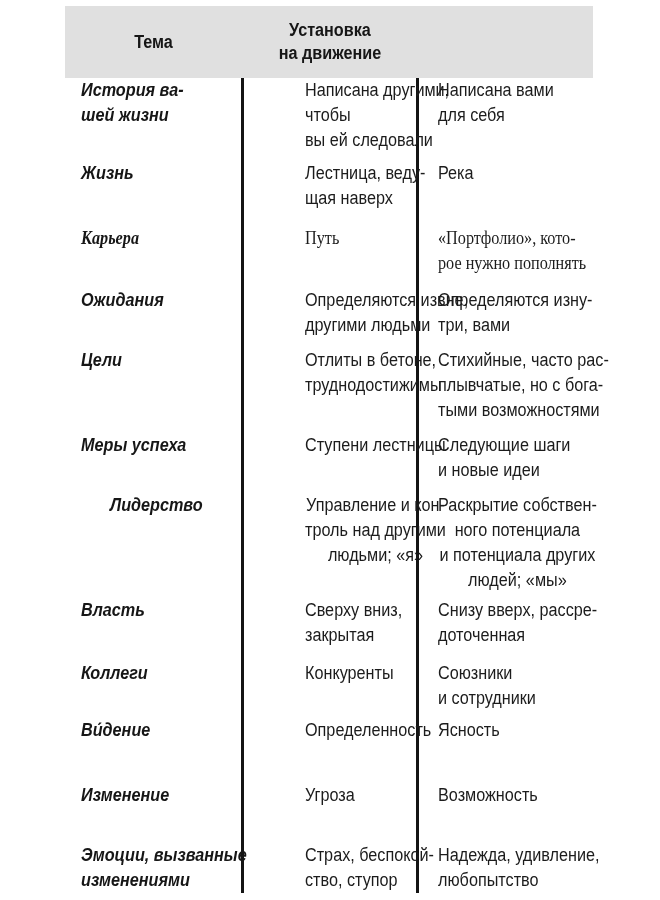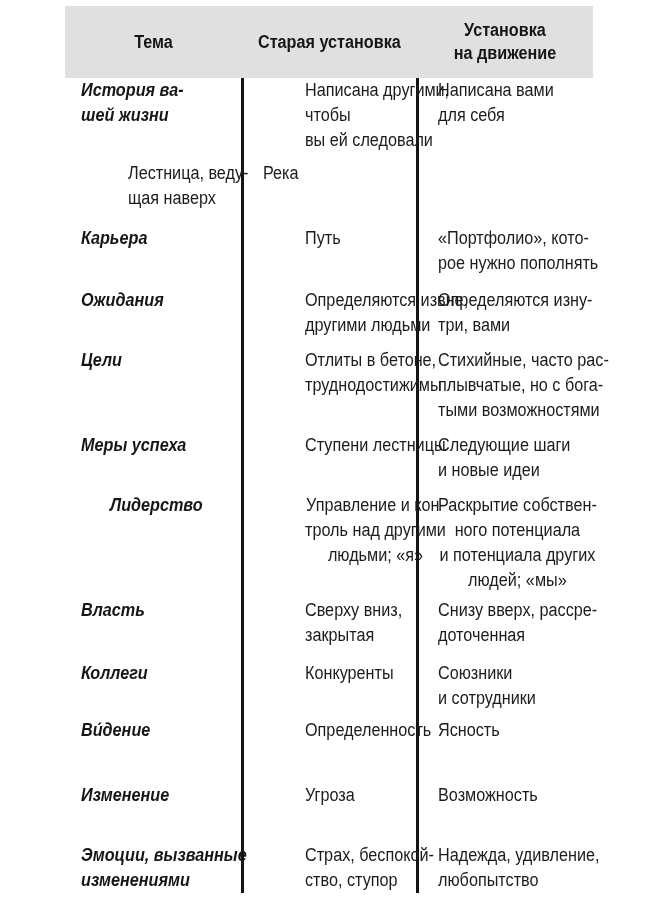--- a/index.html
+++ b/index.html
@@ -53,21 +53,21 @@
     background: #141414;
   }
   .vline-1 { left: 176px; }
   .vline-2 { left: 351px; }
   .tr {
     display: grid;
     grid-template-columns: 177px 175px 176px;
   }
   .r1  { min-height: 83px; }
   .r2  { min-height: 65px; }
-  .r3  { min-height: 62px; }
+  .r3  { min-height: 62px; font-family: Liberation Serif, serif; }
   .r4  { min-height: 60px; }
   .r5  { min-height: 85px; }
   .r6  { min-height: 60px; }
   .r7  { min-height: 105px; text-align: center; }
   .r8  { min-height: 63px; }
   .r9  { min-height: 57px; }
   .r10 { min-height: 65px; }
   .r11 { min-height: 60px; }
   .r12 { min-height: 50px; }
   .td { display: block; }
@@ -89,40 +89,40 @@
     color: #161616;
   }
 </style>
 </head>
 <body>
 
 <div class="table-wrap">
 
   <div class="thead">
     <div class="th"><span class="th-tx">Тема</span></div>
-    <div class="th"><span class="th-tx">Старая установка</span></div>
     <div class="th"><span class="th-tx">Установка
 на движение</span></div>
   </div>
 
   <div class="tbody">
     <div class="vline vline-1"></div>
     <div class="vline vline-2"></div>
 
     <div class="tr r1">
       <div class="td c1"><span class="tx">История ва-
 шей жизни</span></div>
       <div class="td c2"><span class="tx">Написана другими,
 чтобы
 вы ей следовали</span></div>
       <div class="td c3"><span class="tx">Написана вами
 для себя</span></div>
     </div>
 
     <div class="tr r2">
+      <div class="td c1"><span class="tx">Жизнь</span></div>
       <div class="td c2"><span class="tx">Лестница, веду-
 щая наверх</span></div>
       <div class="td c3"><span class="tx">Река</span></div>
     </div>
 
     <div class="tr r3">
       <div class="td c1"><span class="tx">Карьера</span></div>
       <div class="td c2"><span class="tx">Путь</span></div>
       <div class="td c3"><span class="tx">«Портфолио», кото-
 рое нужно пополнять</span></div>

